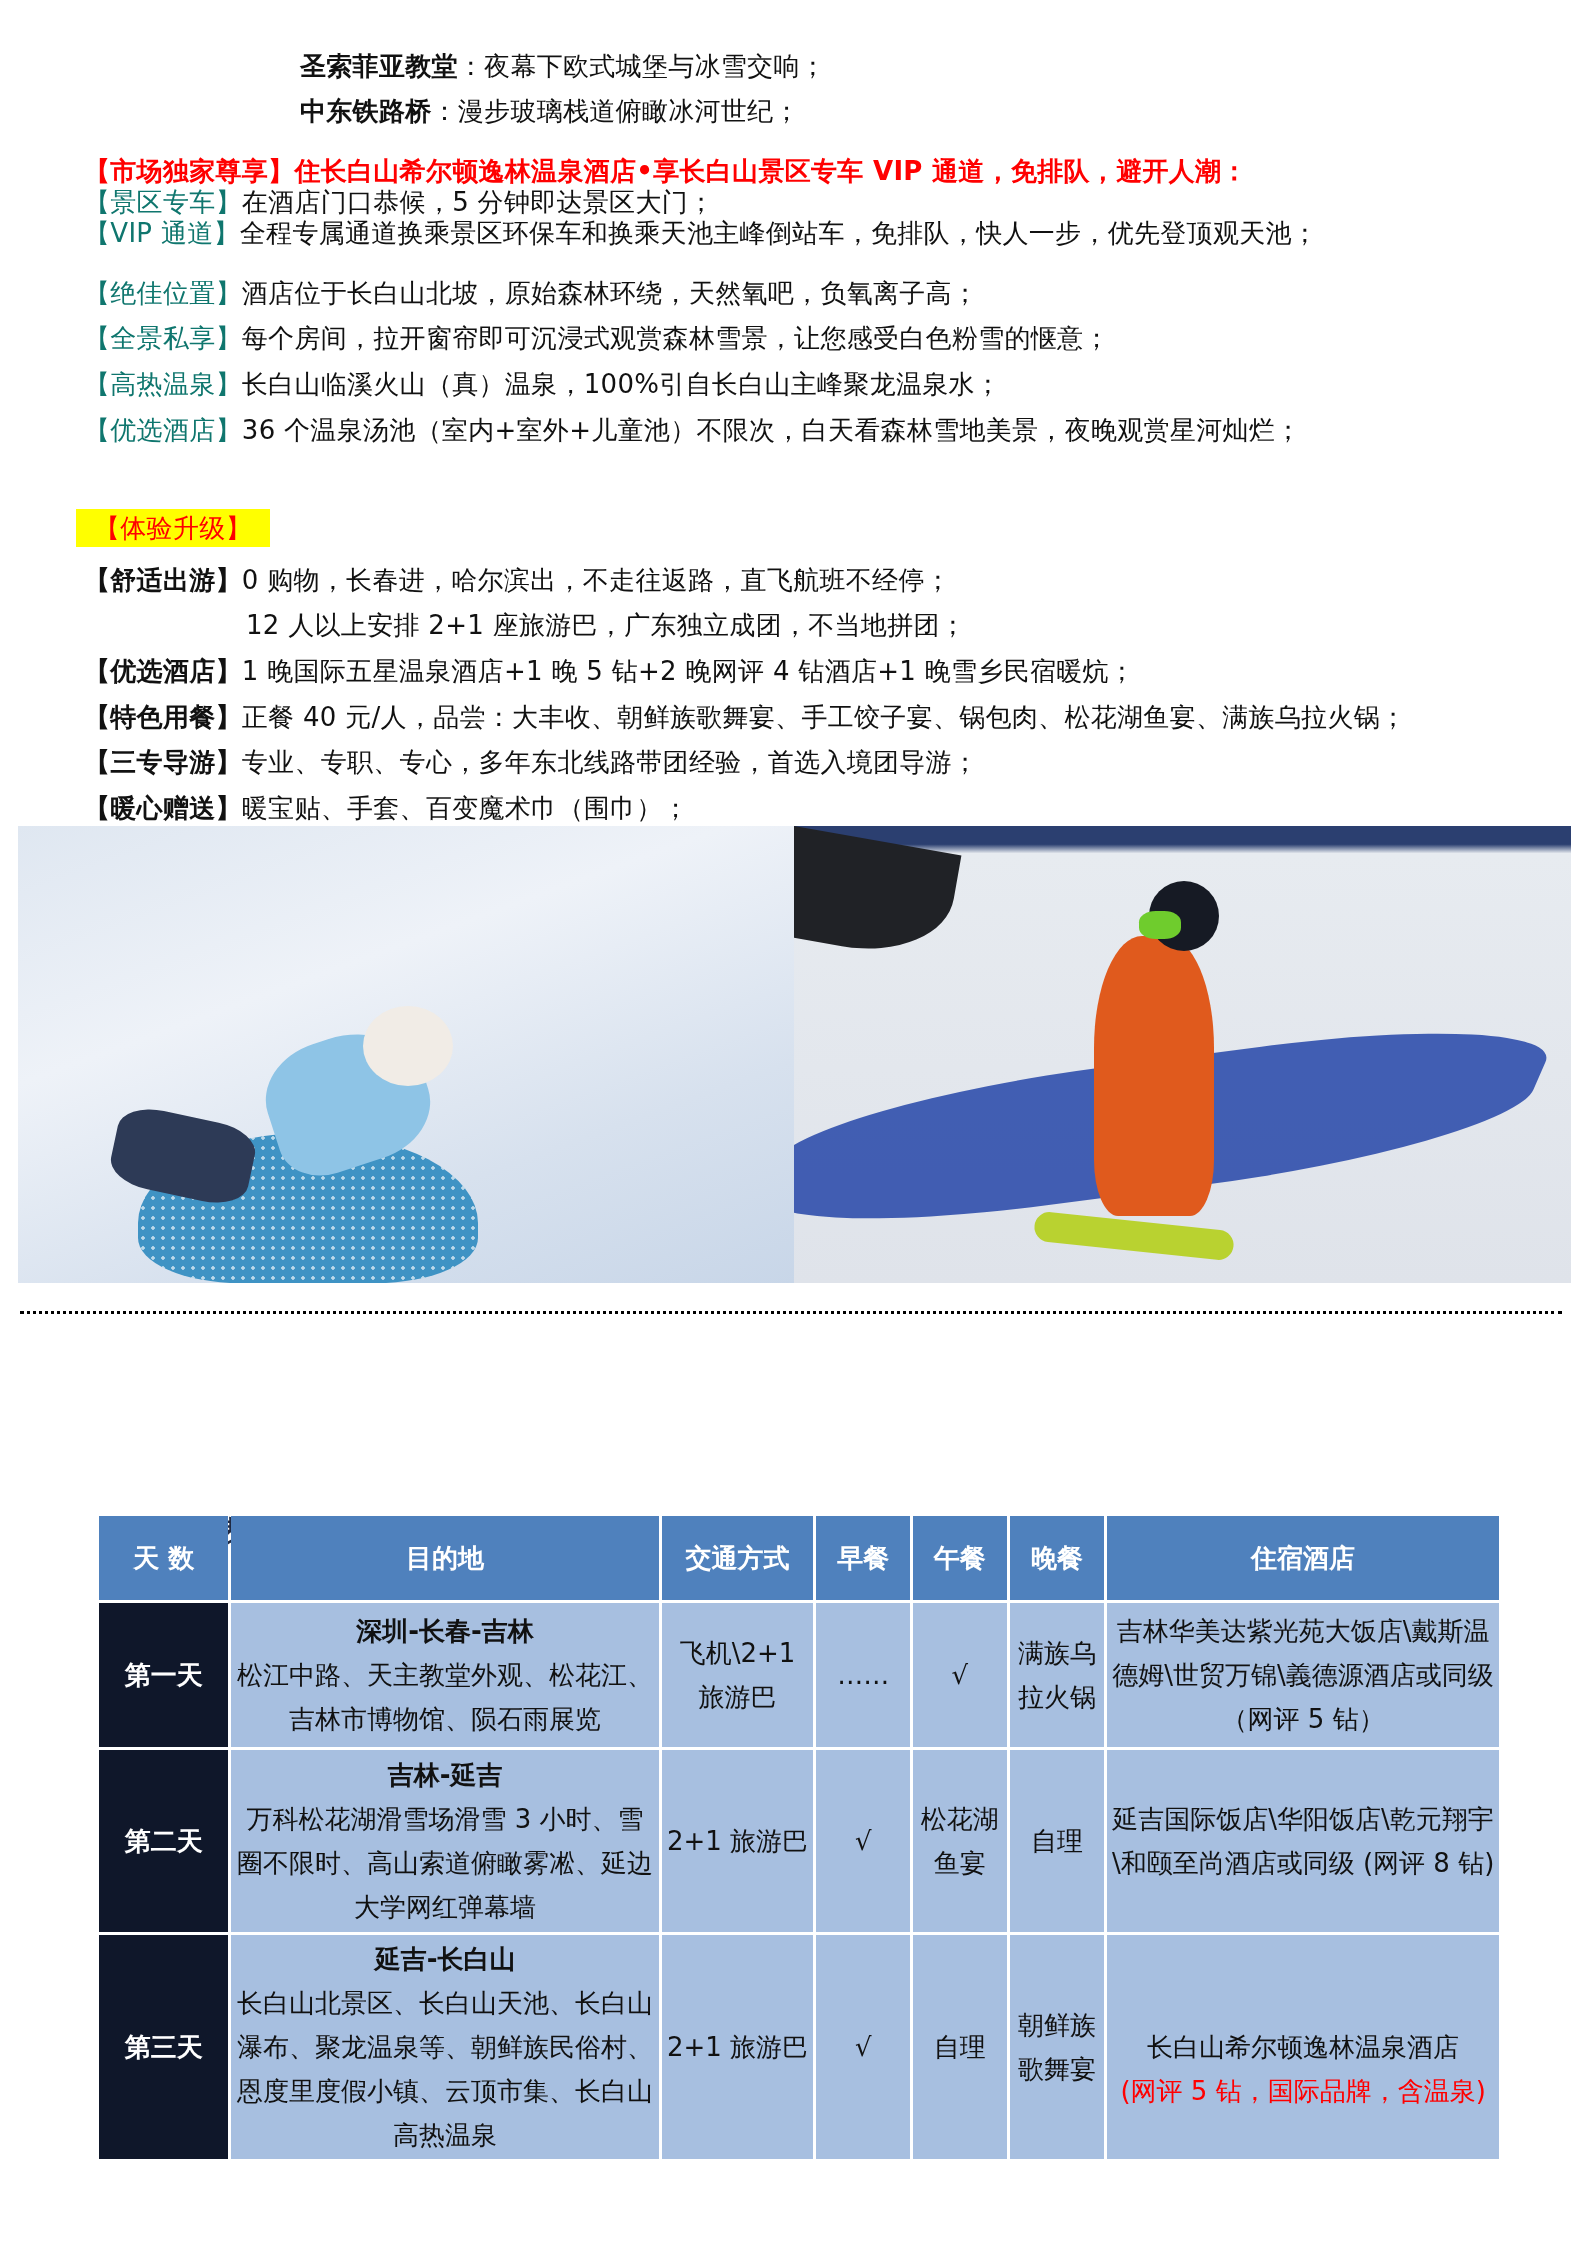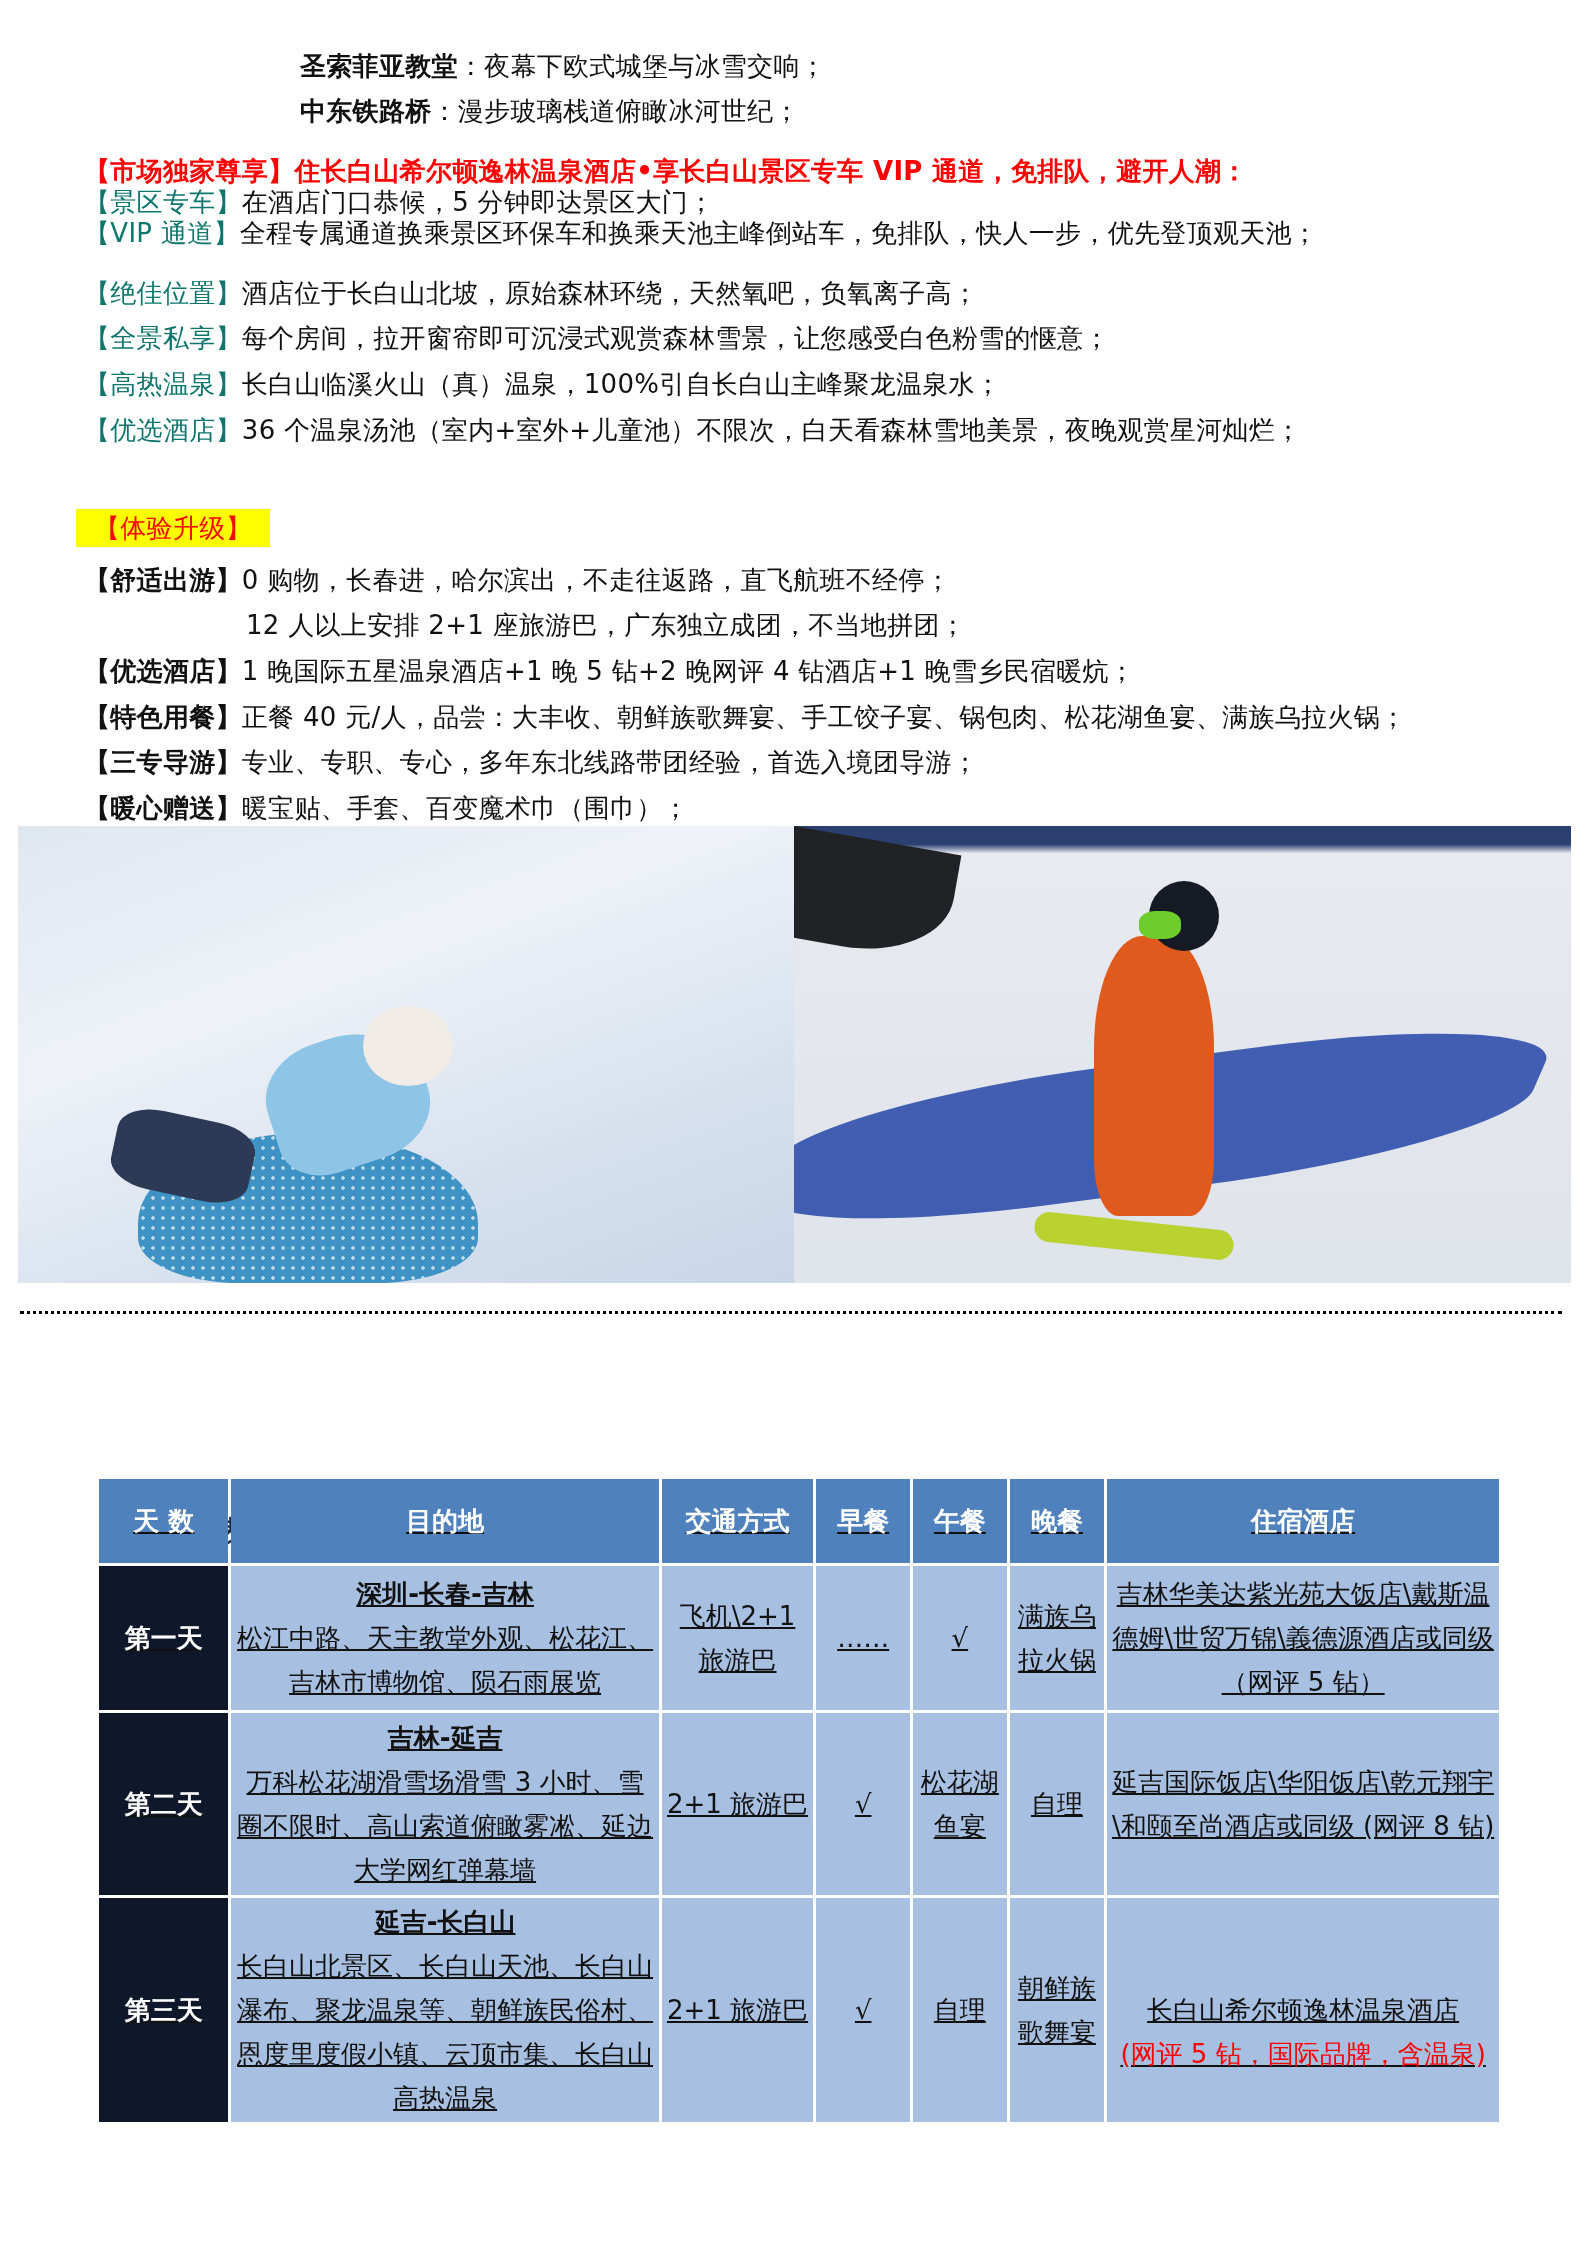--- a/index.html
+++ b/index.html
@@ -26,21 +26,21 @@
     .kid-right { position: absolute; left: 300px; top: 110px; width: 120px; height: 280px; background: #e05a1d; border-radius: 40% 40% 20% 20%; }
     .helmet { position: absolute; left: 355px; top: 55px; width: 70px; height: 70px; background: #161a24; border-radius: 50%; }
     .goggles { position: absolute; left: 345px; top: 85px; width: 42px; height: 28px; background: #6fcc2d; border-radius: 40%; }
     .board { position: absolute; left: 240px; top: 395px; width: 200px; height: 30px; background: #b9d230; border-radius: 15px; transform: rotate(6deg); }
     .arm { position: absolute; left: 0; top: 0; width: 170px; height: 110px; background: #202226; border-radius: 0 0 60% 0; transform: rotate(10deg); transform-origin: left top; }
 
     .dotted { position: absolute; left: 20px; top: 1311px; width: 1542px; border-top: 3px dotted #000; }
 
     .table-title { position: absolute; left: 96px; top: 1512px; font-size: 30px; font-weight: bold; color: #1f2a44; }
 
-    table.itin { position: absolute; left: 96px; top: 1476px; width: 1406px; border-collapse: separate; border-spacing: 3px; text-decoration: underline; }
+    table.itin { position: absolute; left: 96px; top: 1513px; width: 1406px; border-collapse: separate; border-spacing: 3px; }
     table.itin td, table.itin th { text-align: center; vertical-align: middle; font-size: 26px; line-height: 44px; }
     table.itin th { background: #4f81bd; color: #fff; font-weight: bold; height: 84px; }
     table.itin td { background: #a7bfe0; color: #111; padding: 2px 4px; }
     table.itin td.day { background: #0f172a; color: #fff; font-weight: bold; }
     .dest-title { font-weight: bold; display: block; }
     .meal-red { color: #ff0000; font-size: 24px; line-height: 46px; }
     .hotel-red { color: #ff0000; }
   </style>
 </head>
 <body>

